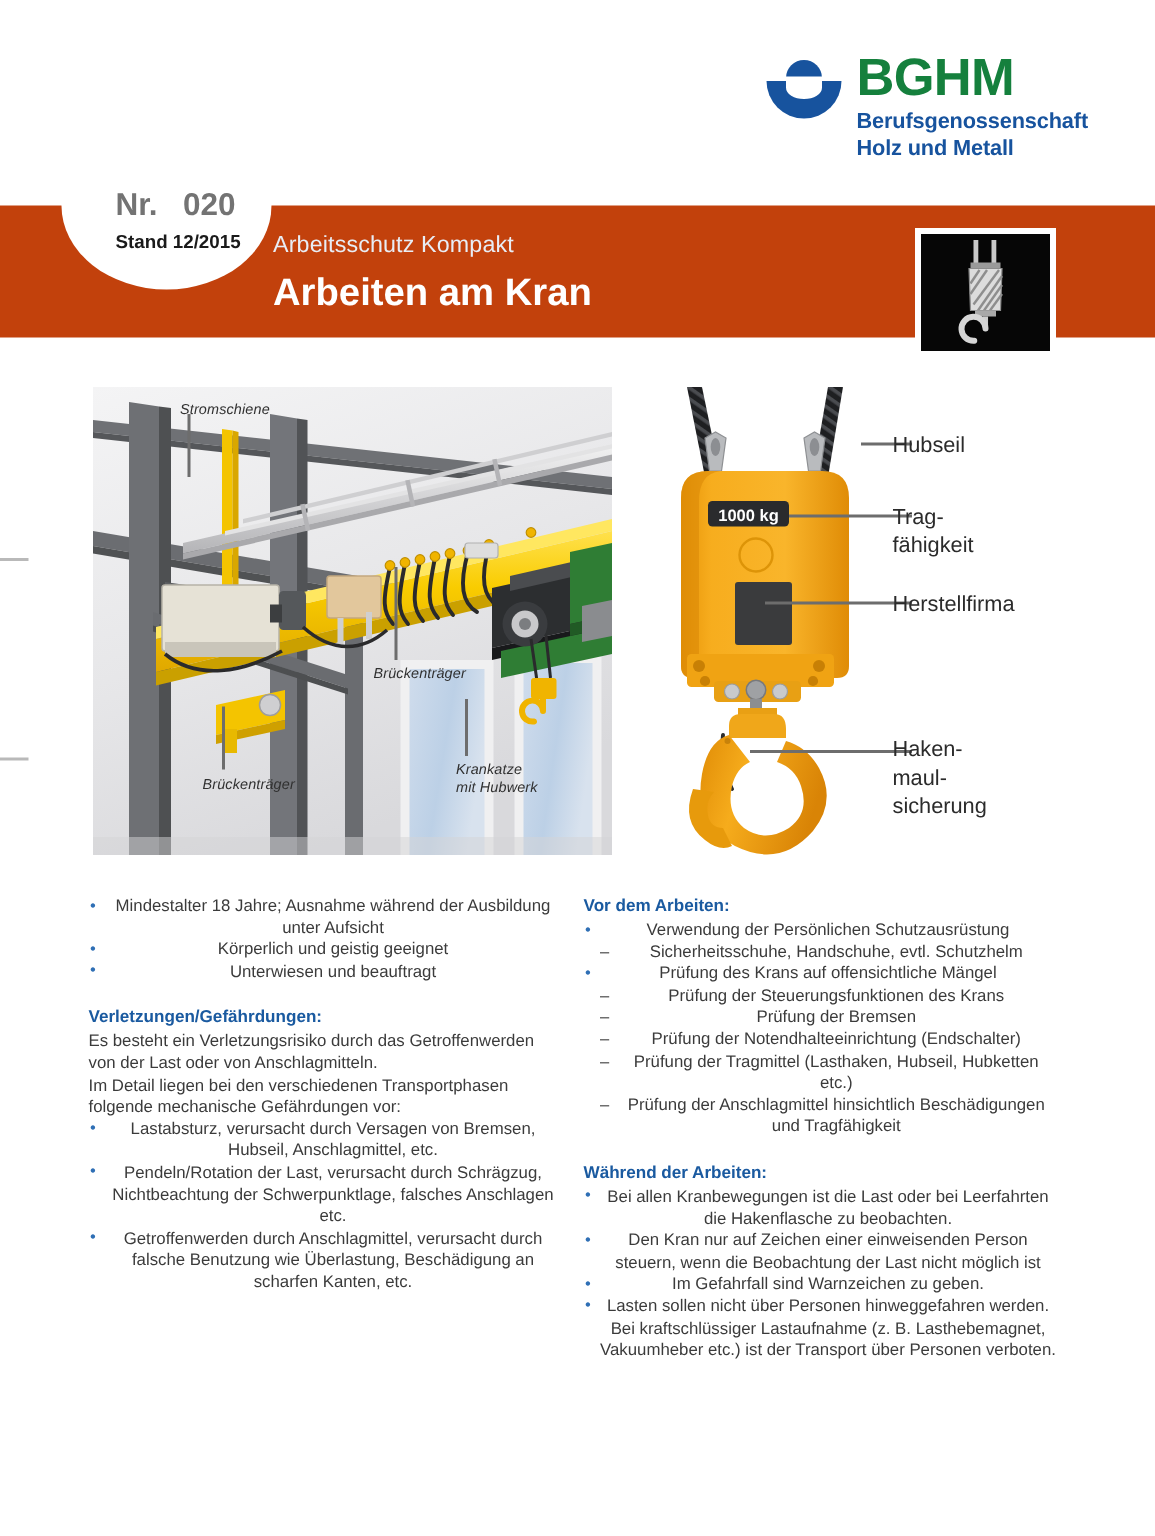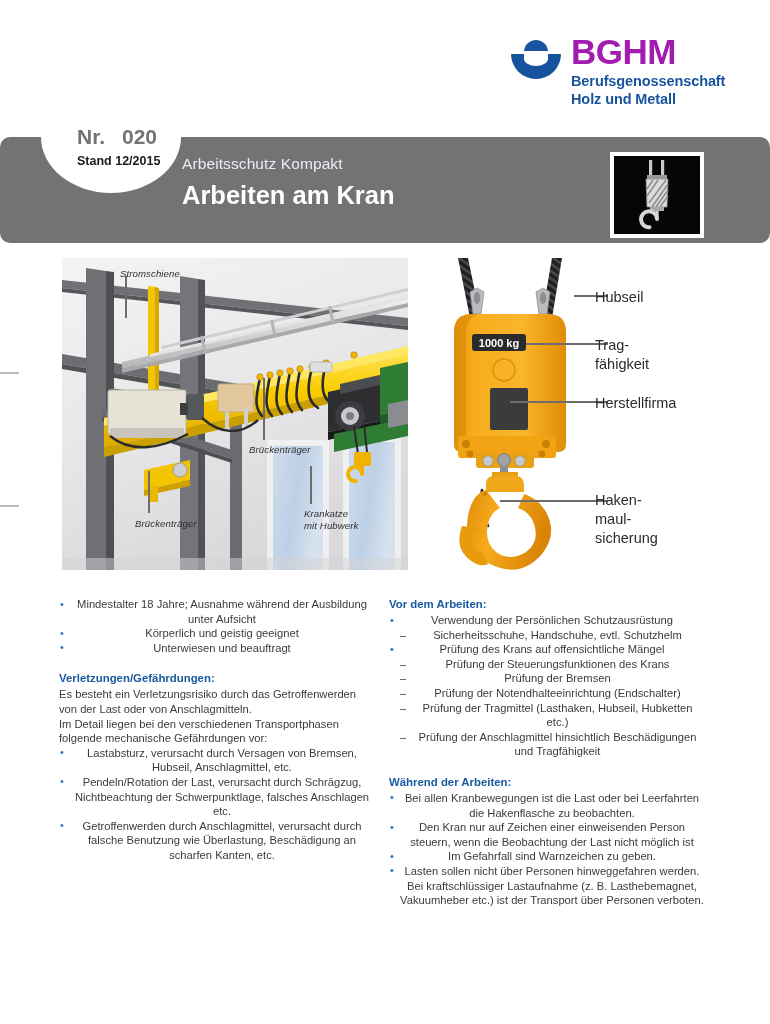--- a/index.html
+++ b/index.html
@@ -73,42 +73,41 @@
     background: #ffffff;
   }
   .logo-text {
     position: absolute;
     left: 60px;
     top: 0;
   }
   .logo-name {
     font-size: 35px;
     font-weight: bold;
-    color: #a21caf;
+    color: #15803d;
     letter-spacing: -0.5px;
     line-height: 36px;
   }
   .logo-sub {
     font-size: 14.5px;
     font-weight: bold;
     color: #17539e;
     line-height: 17.5px;
     margin-top: 3px;
     letter-spacing: -0.1px;
   }
 
   
   .banner {
     position: absolute;
     left: 0;
     top: 137px;
     width: 770px;
-    height: 106px;
-    background: #737373;
-    border-radius: 10px;
+    height: 88px;
+    background: #c2410c;
   }
   .banner-notch {
     position: absolute;
     left: 41px;
     top: -56px;
     width: 140px;
     height: 112px;
     border-radius: 50%;
     background: #ffffff;
   }

